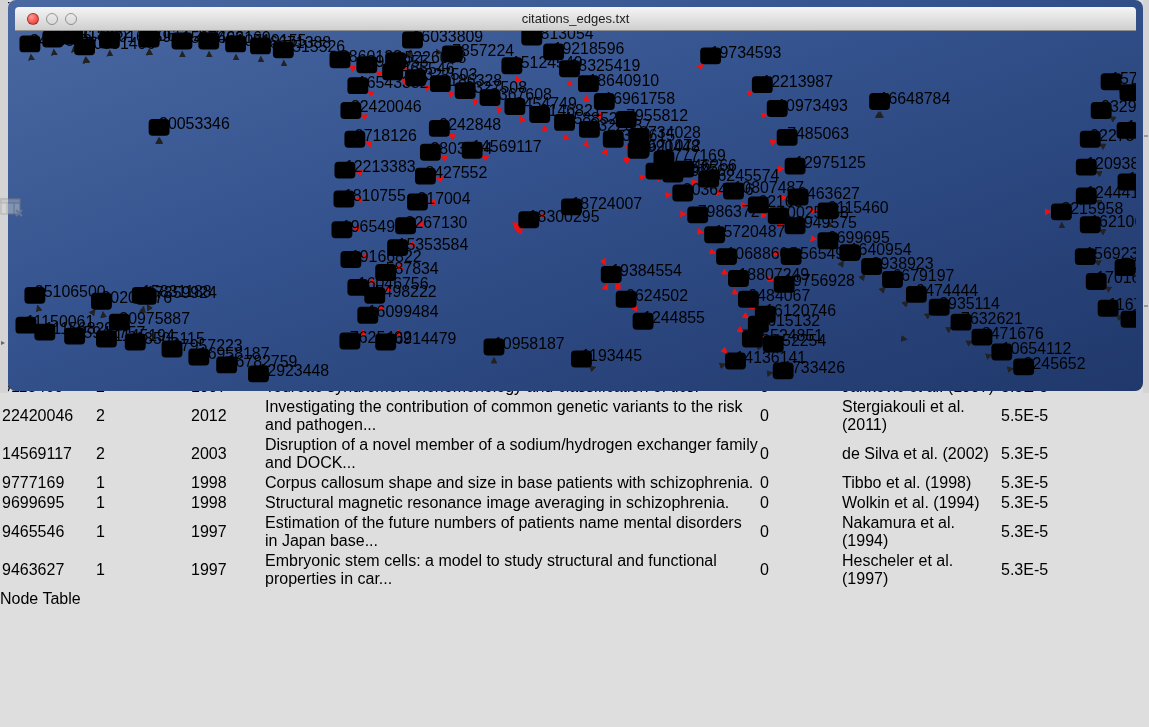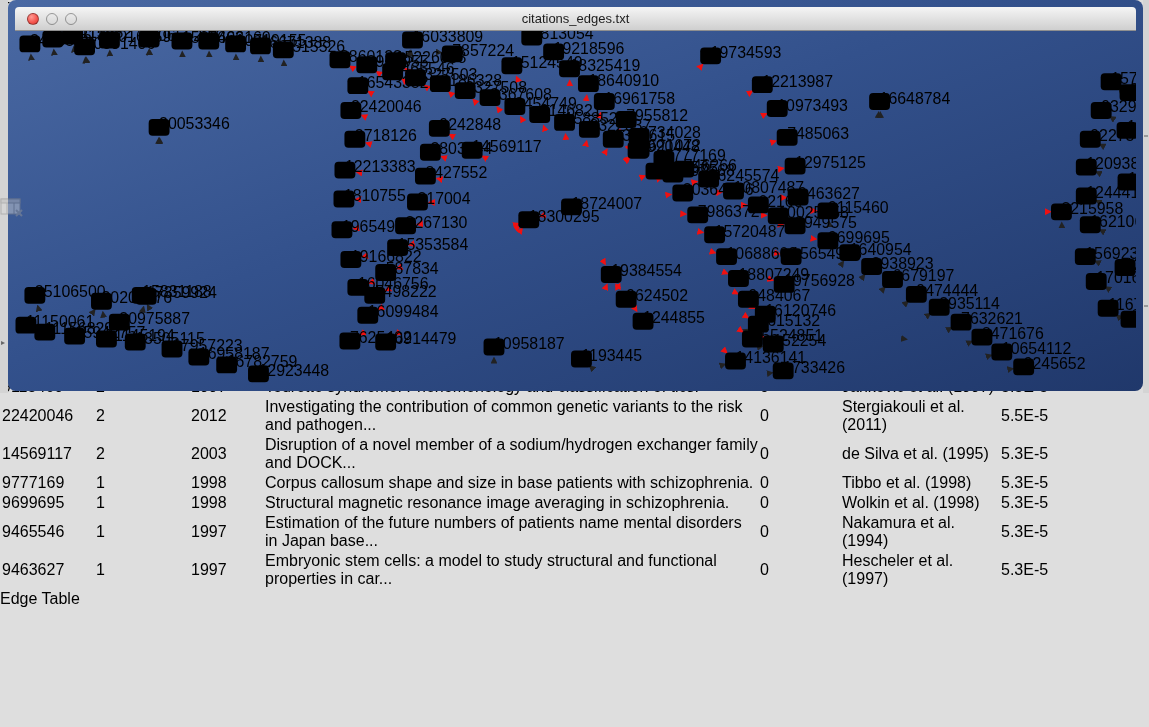--- a/index.html
+++ b/index.html
@@ -992,39 +992,39 @@
                 <td class="c4">0</td>
                 <td class="c5">Stergiakouli et al. (2011)</td>
                 <td class="c6">5.5E-5</td>
               </tr>
               <tr>
                 <td class="c0">14569117</td>
                 <td class="c1">2</td>
                 <td class="c2">2003</td>
                 <td class="c3">Disruption of a novel member of a sodium/hydrogen exchanger family and DOCK...</td>
                 <td class="c4">0</td>
-                <td class="c5">de Silva et al. (1995)</td>
+                <td class="c5">de Silva et al. (2002)</td>
                 <td class="c6">5.3E-5</td>
               </tr>
               <tr>
                 <td class="c0">9777169</td>
                 <td class="c1">1</td>
                 <td class="c2">1998</td>
                 <td class="c3">Corpus callosum shape and size in base patients with schizophrenia.</td>
                 <td class="c4">0</td>
                 <td class="c5">Tibbo et al. (1998)</td>
                 <td class="c6">5.3E-5</td>
               </tr>
               <tr>
                 <td class="c0">9699695</td>
                 <td class="c1">1</td>
                 <td class="c2">1998</td>
                 <td class="c3">Structural magnetic resonance image averaging in schizophrenia.</td>
                 <td class="c4">0</td>
-                <td class="c5">Wolkin et al. (1998)</td>
+                <td class="c5">Wolkin et al. (1994)</td>
                 <td class="c6">5.3E-5</td>
               </tr>
               <tr>
                 <td class="c0">9465546</td>
                 <td class="c1">1</td>
                 <td class="c2">1997</td>
                 <td class="c3">Estimation of the future numbers of patients name mental disorders in Japan base...</td>
                 <td class="c4">0</td>
                 <td class="c5">Nakamura et al. (1994)</td>
                 <td class="c6">5.3E-5</td>
@@ -1040,21 +1040,21 @@
               </tr>
             </tbody>
         </table>
         <div class="vscroll">
           <div class="vthumb"></div>
         </div>
       </div>
 
       <div class="tabsrow">
         <div class="seg" id="tabseg">
-            <div class="tab">Edge Table</div>
+            <div class="tab sel">Node Table</div>
           </div>
       </div>
 
     </div>
   </div>
 
 
 </div>
 
 </body></html>

